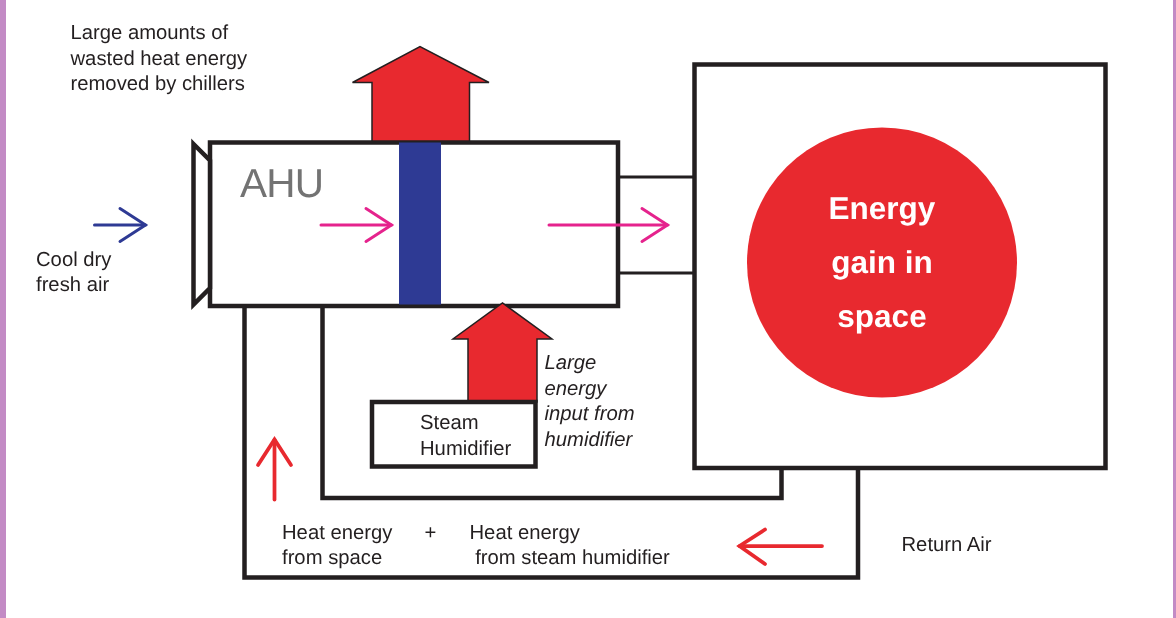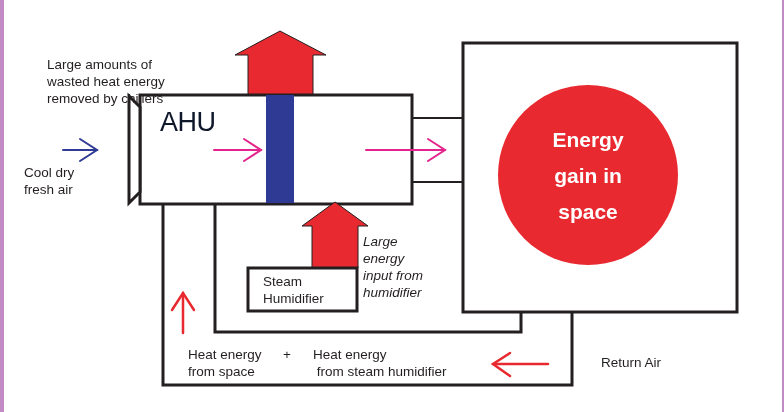--- a/index.html
+++ b/index.html
@@ -1,21 +1,21 @@
 <!DOCTYPE html>
 <html><head>
 <meta charset="utf-8">
 <style>
   html, body { margin: 0; padding: 0; background: #ffffff; }
   body { width: 784px; height: 412px; position: relative; overflow: hidden; font-family: "Liberation Sans", sans-serif; }
   .border-left { position: absolute; left: 0; top: 0; width: 4px; height: 412px; background: #c38bc5; }
   .border-right { position: absolute; left: 782px; top: 0; width: 2px; height: 412px; background: #c38bc5; }
   svg { position: absolute; left: 0; top: 0; }
   .lbl { position: absolute; color: #231f20; font-size: 13.5px; line-height: 17px; white-space: pre; }
-  .ahu { position: absolute; left: 160px; top: 107px; font-size: 27px; color: #0f172a; letter-spacing: -0.5px; text-align: center; }
+  .ahu { position: absolute; left: 160px; top: 107px; font-size: 27px; color: #737373; letter-spacing: -0.5px; text-align: center; }
   .circle-text { position: absolute; left: 513px; top: 122px; width: 150px; text-align: center; color: #ffffff; font-weight: bold; font-size: 21px; line-height: 36px; white-space: pre; }
 </style>
 </head>
 <body>
 
 <div class="border-left"></div>
 <div class="border-right"></div>
 
 <svg width="784" height="412" viewBox="0 0 784 412">
 
@@ -60,30 +60,30 @@
     <line x1="183" y1="293" x2="183" y2="333"></line>
     <polyline points="172,310 183,293 194,310"></polyline>
   </g>
 
   <g stroke="#e8292f" stroke-width="2.5" fill="none" stroke-linecap="round">
     <line x1="493" y1="364" x2="548" y2="364"></line>
     <polyline points="510,353 493,364 510,376"></polyline>
   </g>
 </svg>
 
-<div class="lbl" style="left:47px; top:13px;margin-top:43px;">Large amounts of
+<div class="lbl" style="left:47px; top:13px;">Large amounts of
 wasted heat energy
 removed by chillers</div>
 <div class="ahu">AHU</div>
 <div class="lbl" style="left:24px; top:164px;">Cool dry
 fresh air</div>
 <div class="circle-text">Energy
 gain in
 space</div>
-<div class="lbl" style="left:263px; top:273px;">Steam
+<div class="lbl" style="left:280px; top:273px;">Steam
 Humidifier</div>
 <div class="lbl" style="left:363px; top:233px;font-style:italic;">Large
 energy
 input from
 humidifier</div>
 <div class="lbl" style="left:188px; top:346px;">Heat energy
 from space</div>
 <div class="lbl" style="left:283px; top:346px;">+</div>
 <div class="lbl" style="left:313px; top:346px;">Heat energy
  from steam humidifier</div>

